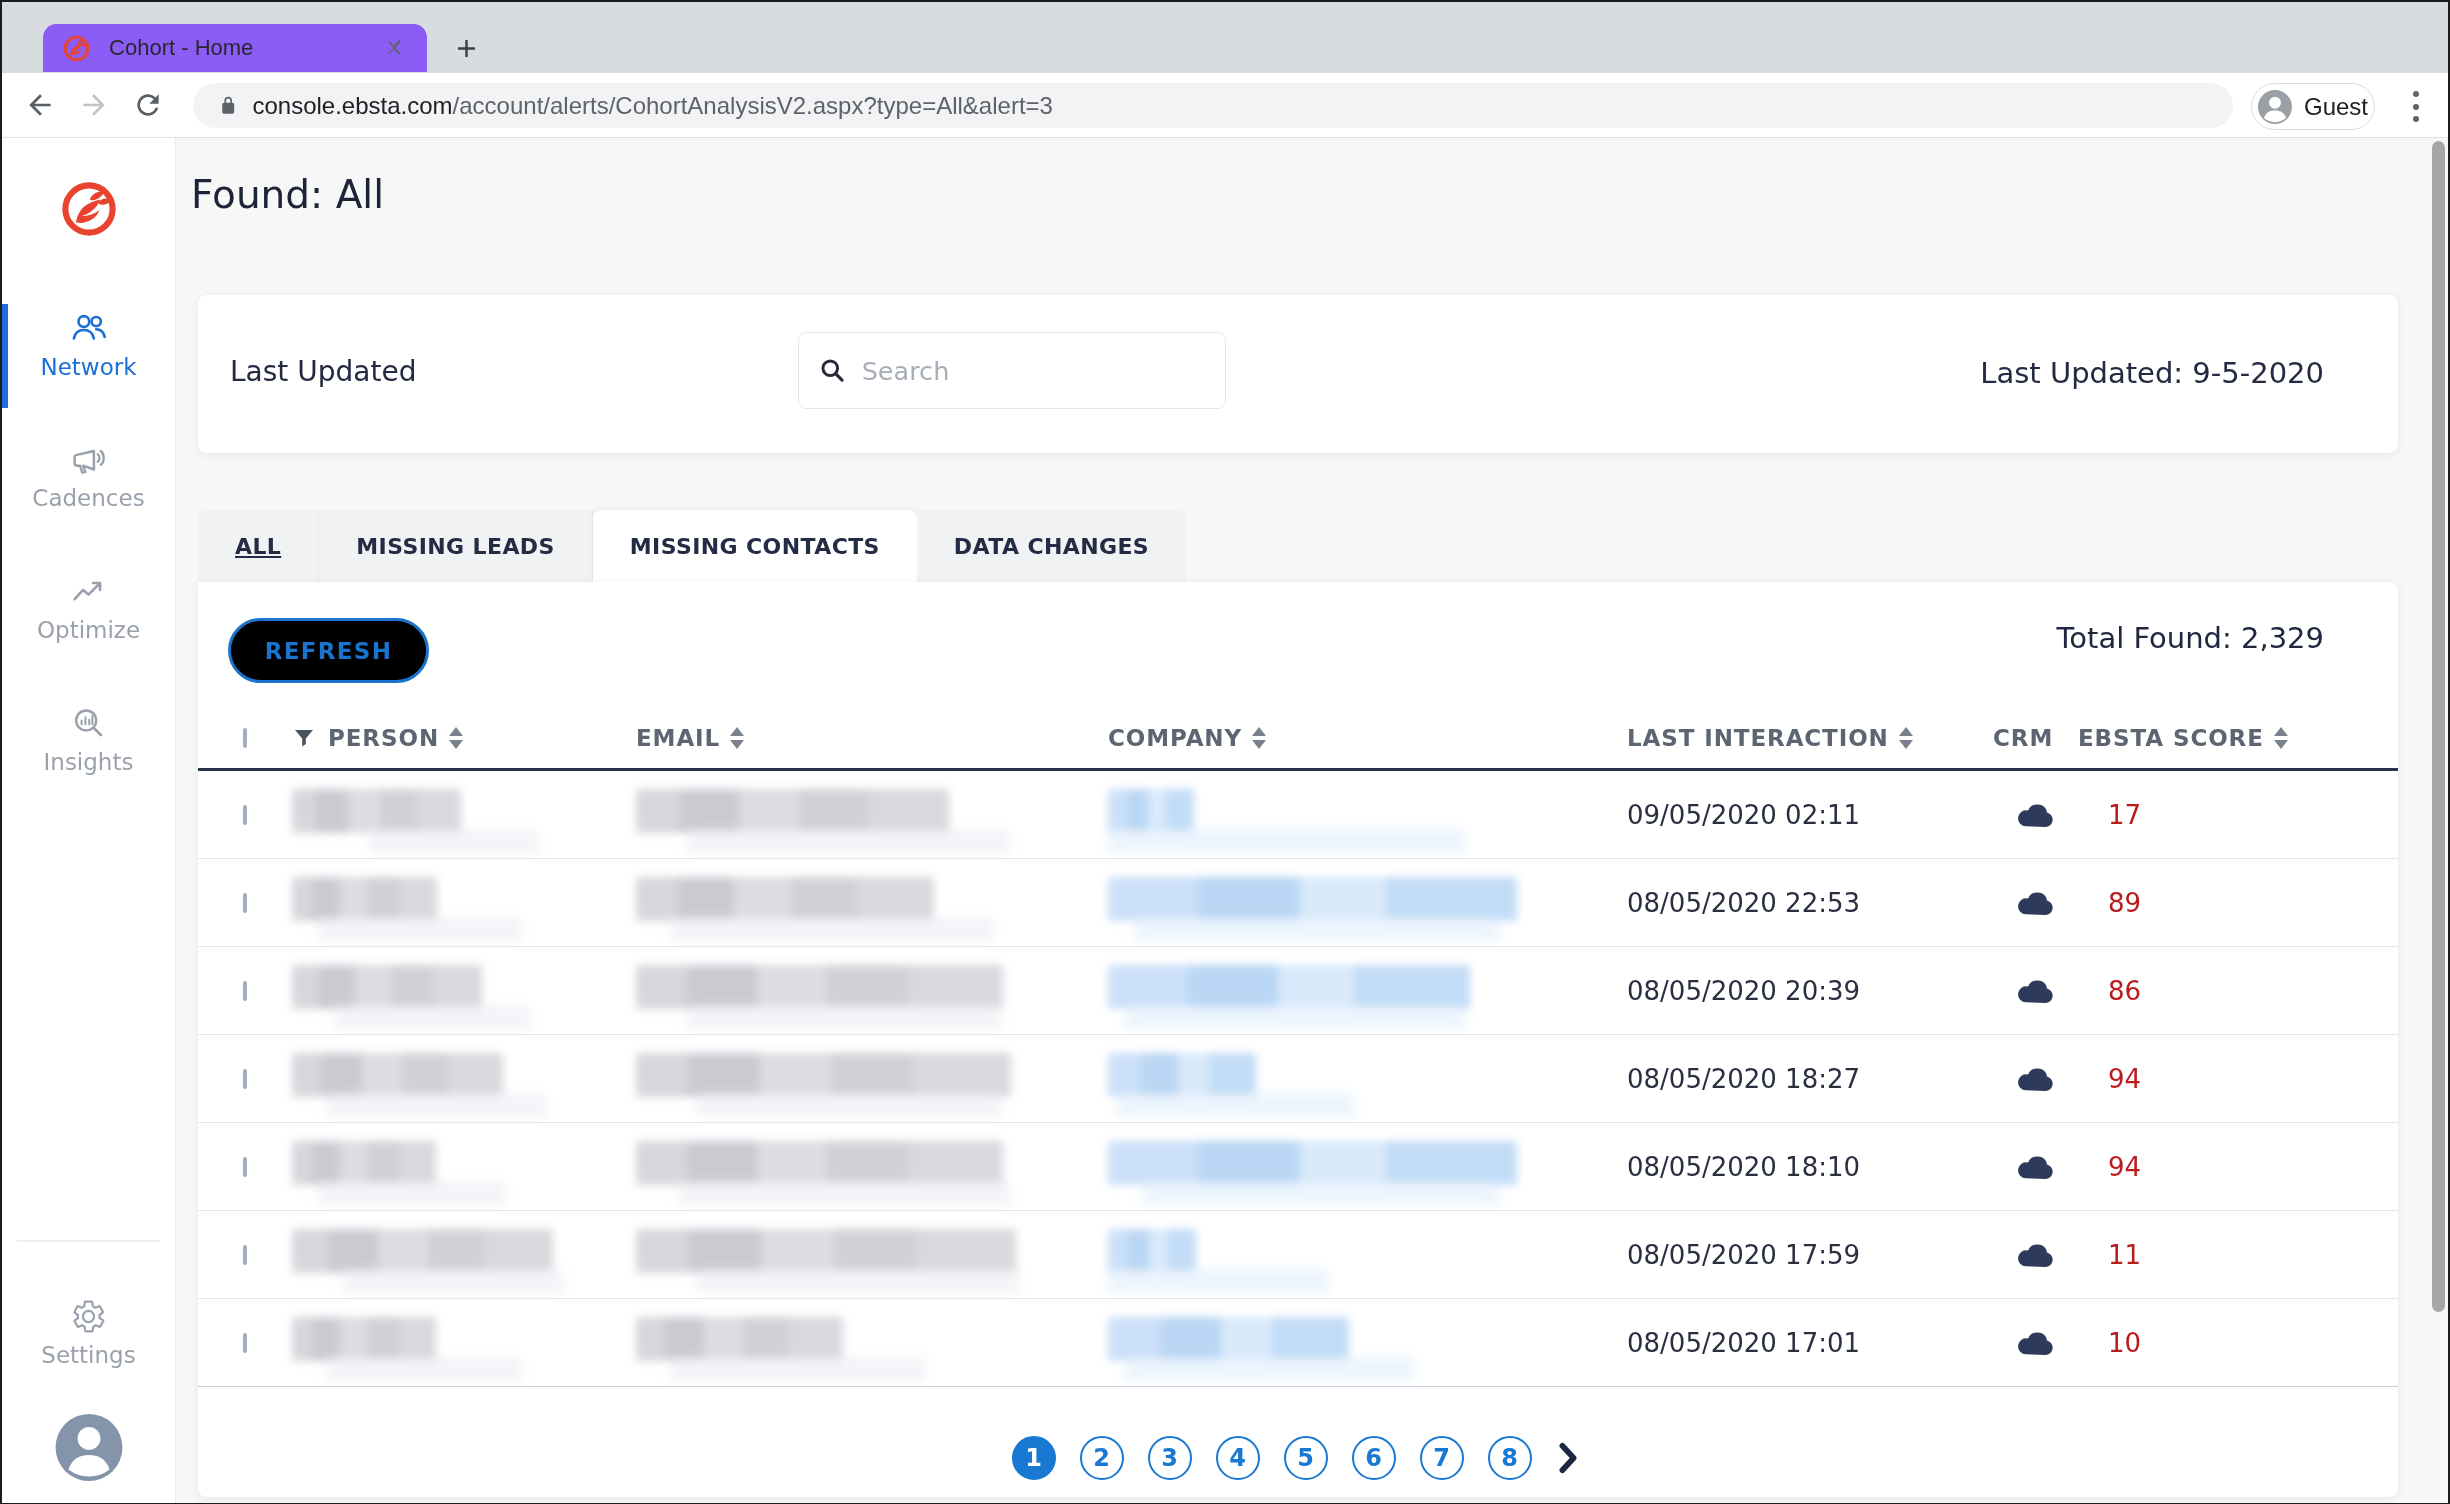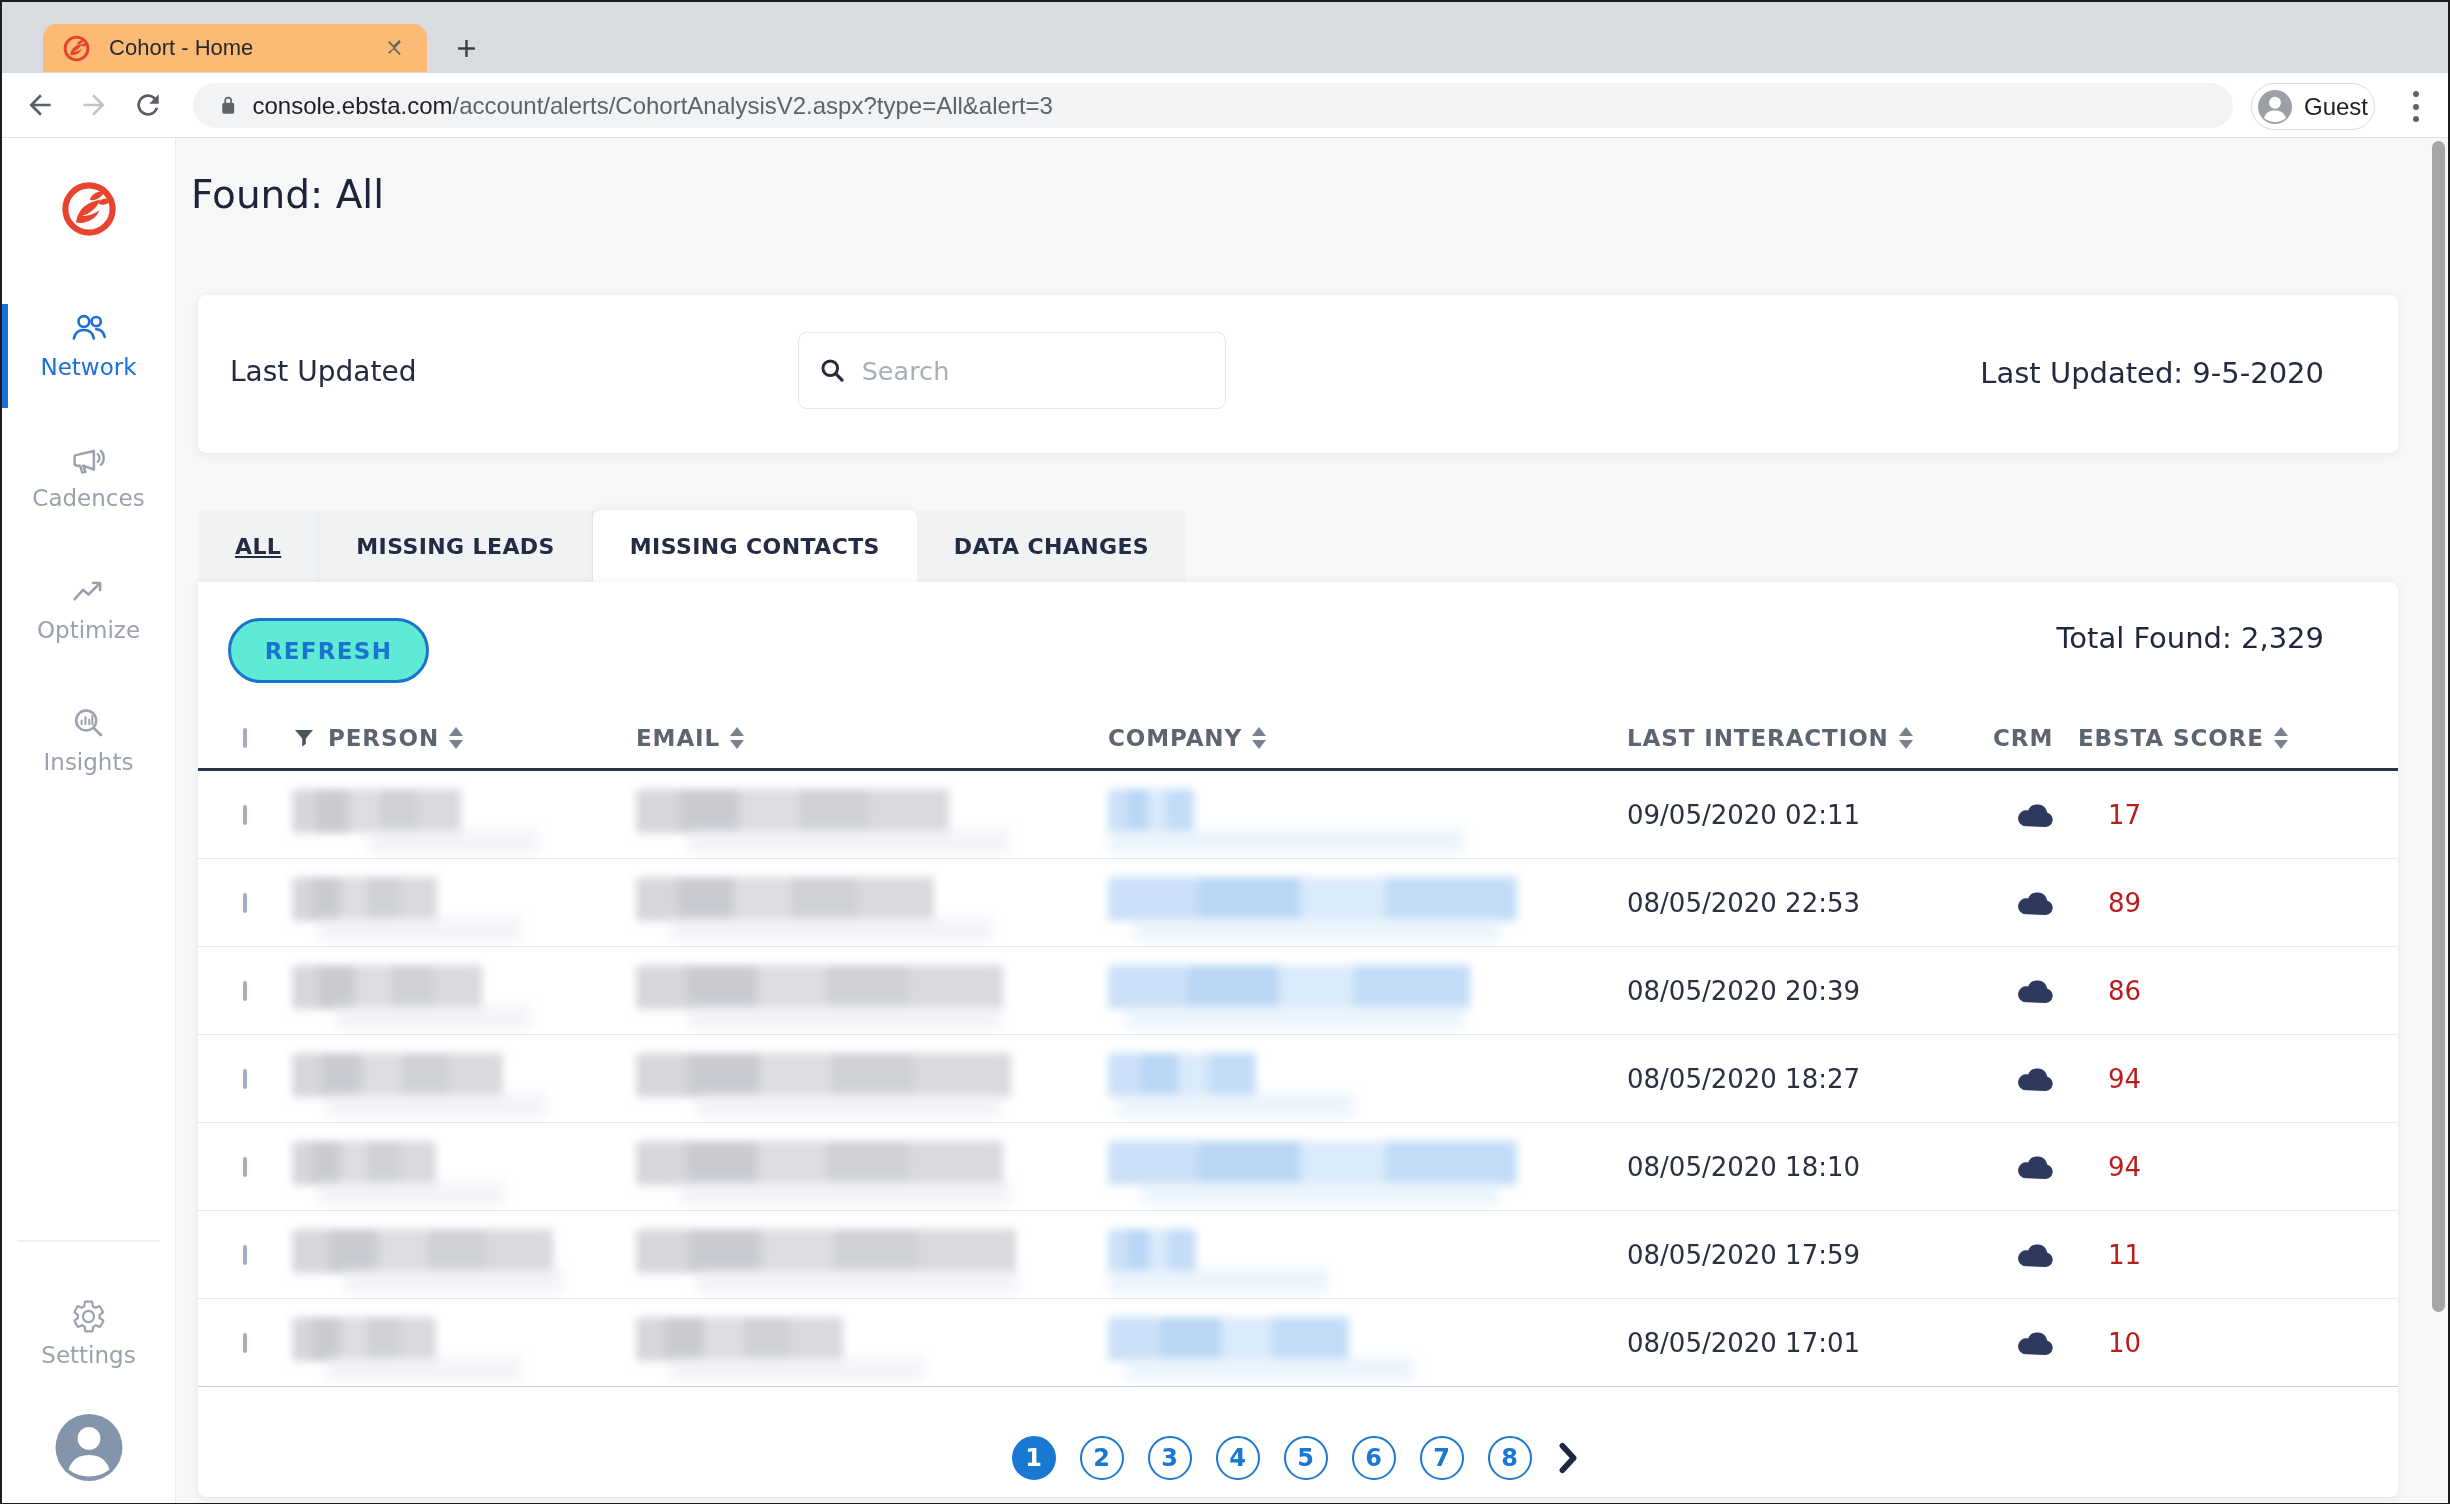--- a/index.html
+++ b/index.html
@@ -2,21 +2,21 @@
 <html style="font-size:13.6px"><head>
 <meta charset="utf-8">
 <style>
   * { margin:0; padding:0; box-sizing:border-box; }
   html,body { width:2450px; height:1505px; }
   body { font-family:"DejaVu Sans", sans-serif; background:#fff; position:relative; }
   .frame { position:absolute; inset:0; border:2.6px solid #1c1c1c; overflow:hidden; background:#f7f7f8; }
 
   
   .tabstrip { position:absolute; left:0; top:0; right:0; height:71px; background:#d8dbe0; }
-  .tab { position:absolute; left:41px; top:22px; width:384px; height:48px; background:#fdba74;
+  .tab { position:absolute; left:41px; top:22px; width:384px; height:48px; background:#8b5cf6;
          border-radius:13.6px 13.6px 0 0; display:flex; align-items:center; padding:0 20.4px;
          font-family:"Liberation Sans", sans-serif; }
   .tab-title { font-size:22px; color:#27292d; margin-left:18.7px; flex:1; white-space:nowrap; overflow:hidden; }
   .favicon { width:27px; height:27px; flex:0 0 auto; }
   .tab-close { width:24px; height:24px; color:#5f6368; flex:0 0 auto; }
   .newtab { position:absolute; left:445px; top:27px; width:39px; height:39px; color:#3c4043;
             display:flex; align-items:center; justify-content:center; }
   .toolbar { position:absolute; left:0; top:71px; right:0; height:65px; background:#fff;
              border-bottom:1.7px solid #dfe1e5; display:flex; align-items:center;
              font-family:"Liberation Sans", sans-serif; }
@@ -77,21 +77,21 @@
           border-right:1.7px solid #e6e9ed; padding:0 37px; }
   .ctab.first { border-radius:6.8px 0 0 0;text-decoration:underline; }
   .ctab.last { border-right:none; border-radius:0 6.8px 0 0; }
   .ctab.active { background:#fff; border-radius:8.5px 8.5px 0 0; border-right:none;
                  box-shadow:0 -1.7px 6.8px rgba(25,39,80,.05); }
 
   
   .table-card { position:absolute; left:196px; top:444px; width:2200px; height:915px;
                 border-radius:0 8.5px 8.5px 8.5px; }
   .refresh-btn { position:absolute; left:30px; top:36px; width:201px; height:65px; border:3.4px solid #1a73cd;
-                 border-radius:34px; background:#5eead4; color:#1a73cd; font-size:23px; font-weight:700;
+                 border-radius:34px; background:#000000; color:#1a73cd; font-size:23px; font-weight:700;
                  letter-spacing:1.3px; display:flex; align-items:center; justify-content:center;
                  font-family:"DejaVu Sans", sans-serif; }
   .total-found { position:absolute; right:74px; top:39px; font-size:29px; color:#202741; }
 
   .tgrid { display:grid; grid-template-columns:94px 344px 472px 519px 366px 85px 321px; align-items:center; }
   .thead { position:absolute; left:0; top:126px; width:100%; height:63px; border-bottom:3.4px solid #2a3349; }
   .th { display:flex; align-items:center; font-size:23px; font-weight:700; letter-spacing:0.9px; color:#5d6472; }
   .th .funnel { width:24px; height:24px; color:#4a5260; margin-right:12px; }
   .sort { display:inline-flex; flex-direction:column; gap:3.4px; margin-left:10.2px; }
   .sort i { width:0; height:0; border-left:7.7px solid transparent; border-right:7.7px solid transparent; }

